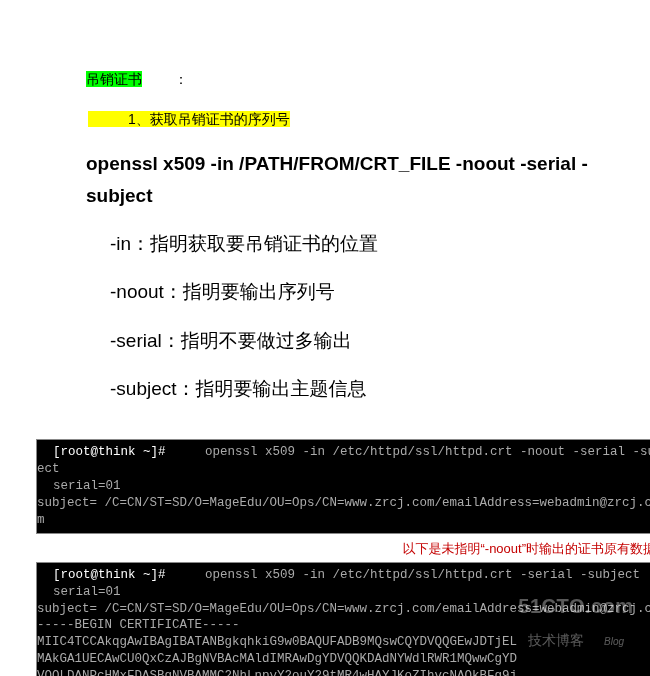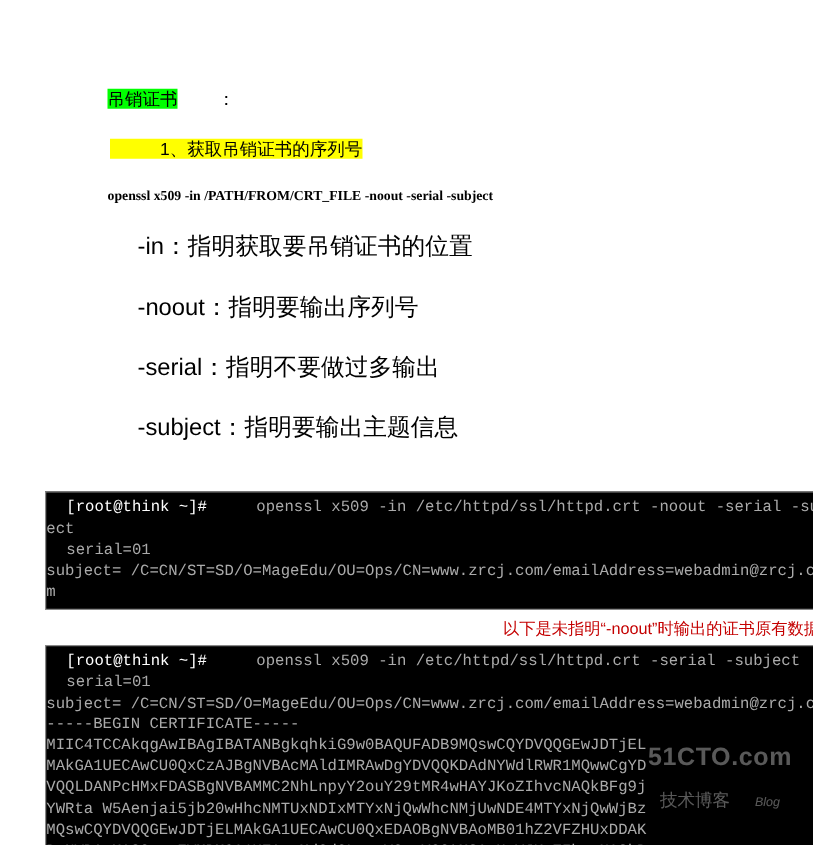--- a/index.html
+++ b/index.html
@@ -9,21 +9,21 @@
     background: #fff;
     font-family: "Microsoft YaHei", "SimSun", Arial, sans-serif;
     font-size: 14px;
     color: #000;
     position: relative;
     overflow: hidden;
   }
   .doc-section { padding: 4px 6px 2px 6px; line-height: 1.7; }
   .hl-yellow { background: #ffff00; padding-left: 40px; }
   .hl-green { background: #00ff00; }
-  .cmd-line { font-weight: bold; margin-left: 32px; font-size: 11px; font-family: Liberation Serif, serif; }
+  .cmd-line { font-weight: bold; margin-left: 32px; font-size: 19px; }
   .opt-line { margin-left: 56px; font-size: 19px; }
   .red-note { color: #c40000; font-size: 13px; margin: 6px 0 4px 22px; text-align: right; }
   .terminal {
     background: #000;
     color: #aaa;
     font-family: Liberation Mono, monospace;
     font-size: 12.5px;
     line-height: 1.35;
     padding: 4px 0;
     white-space: pre-wrap;

